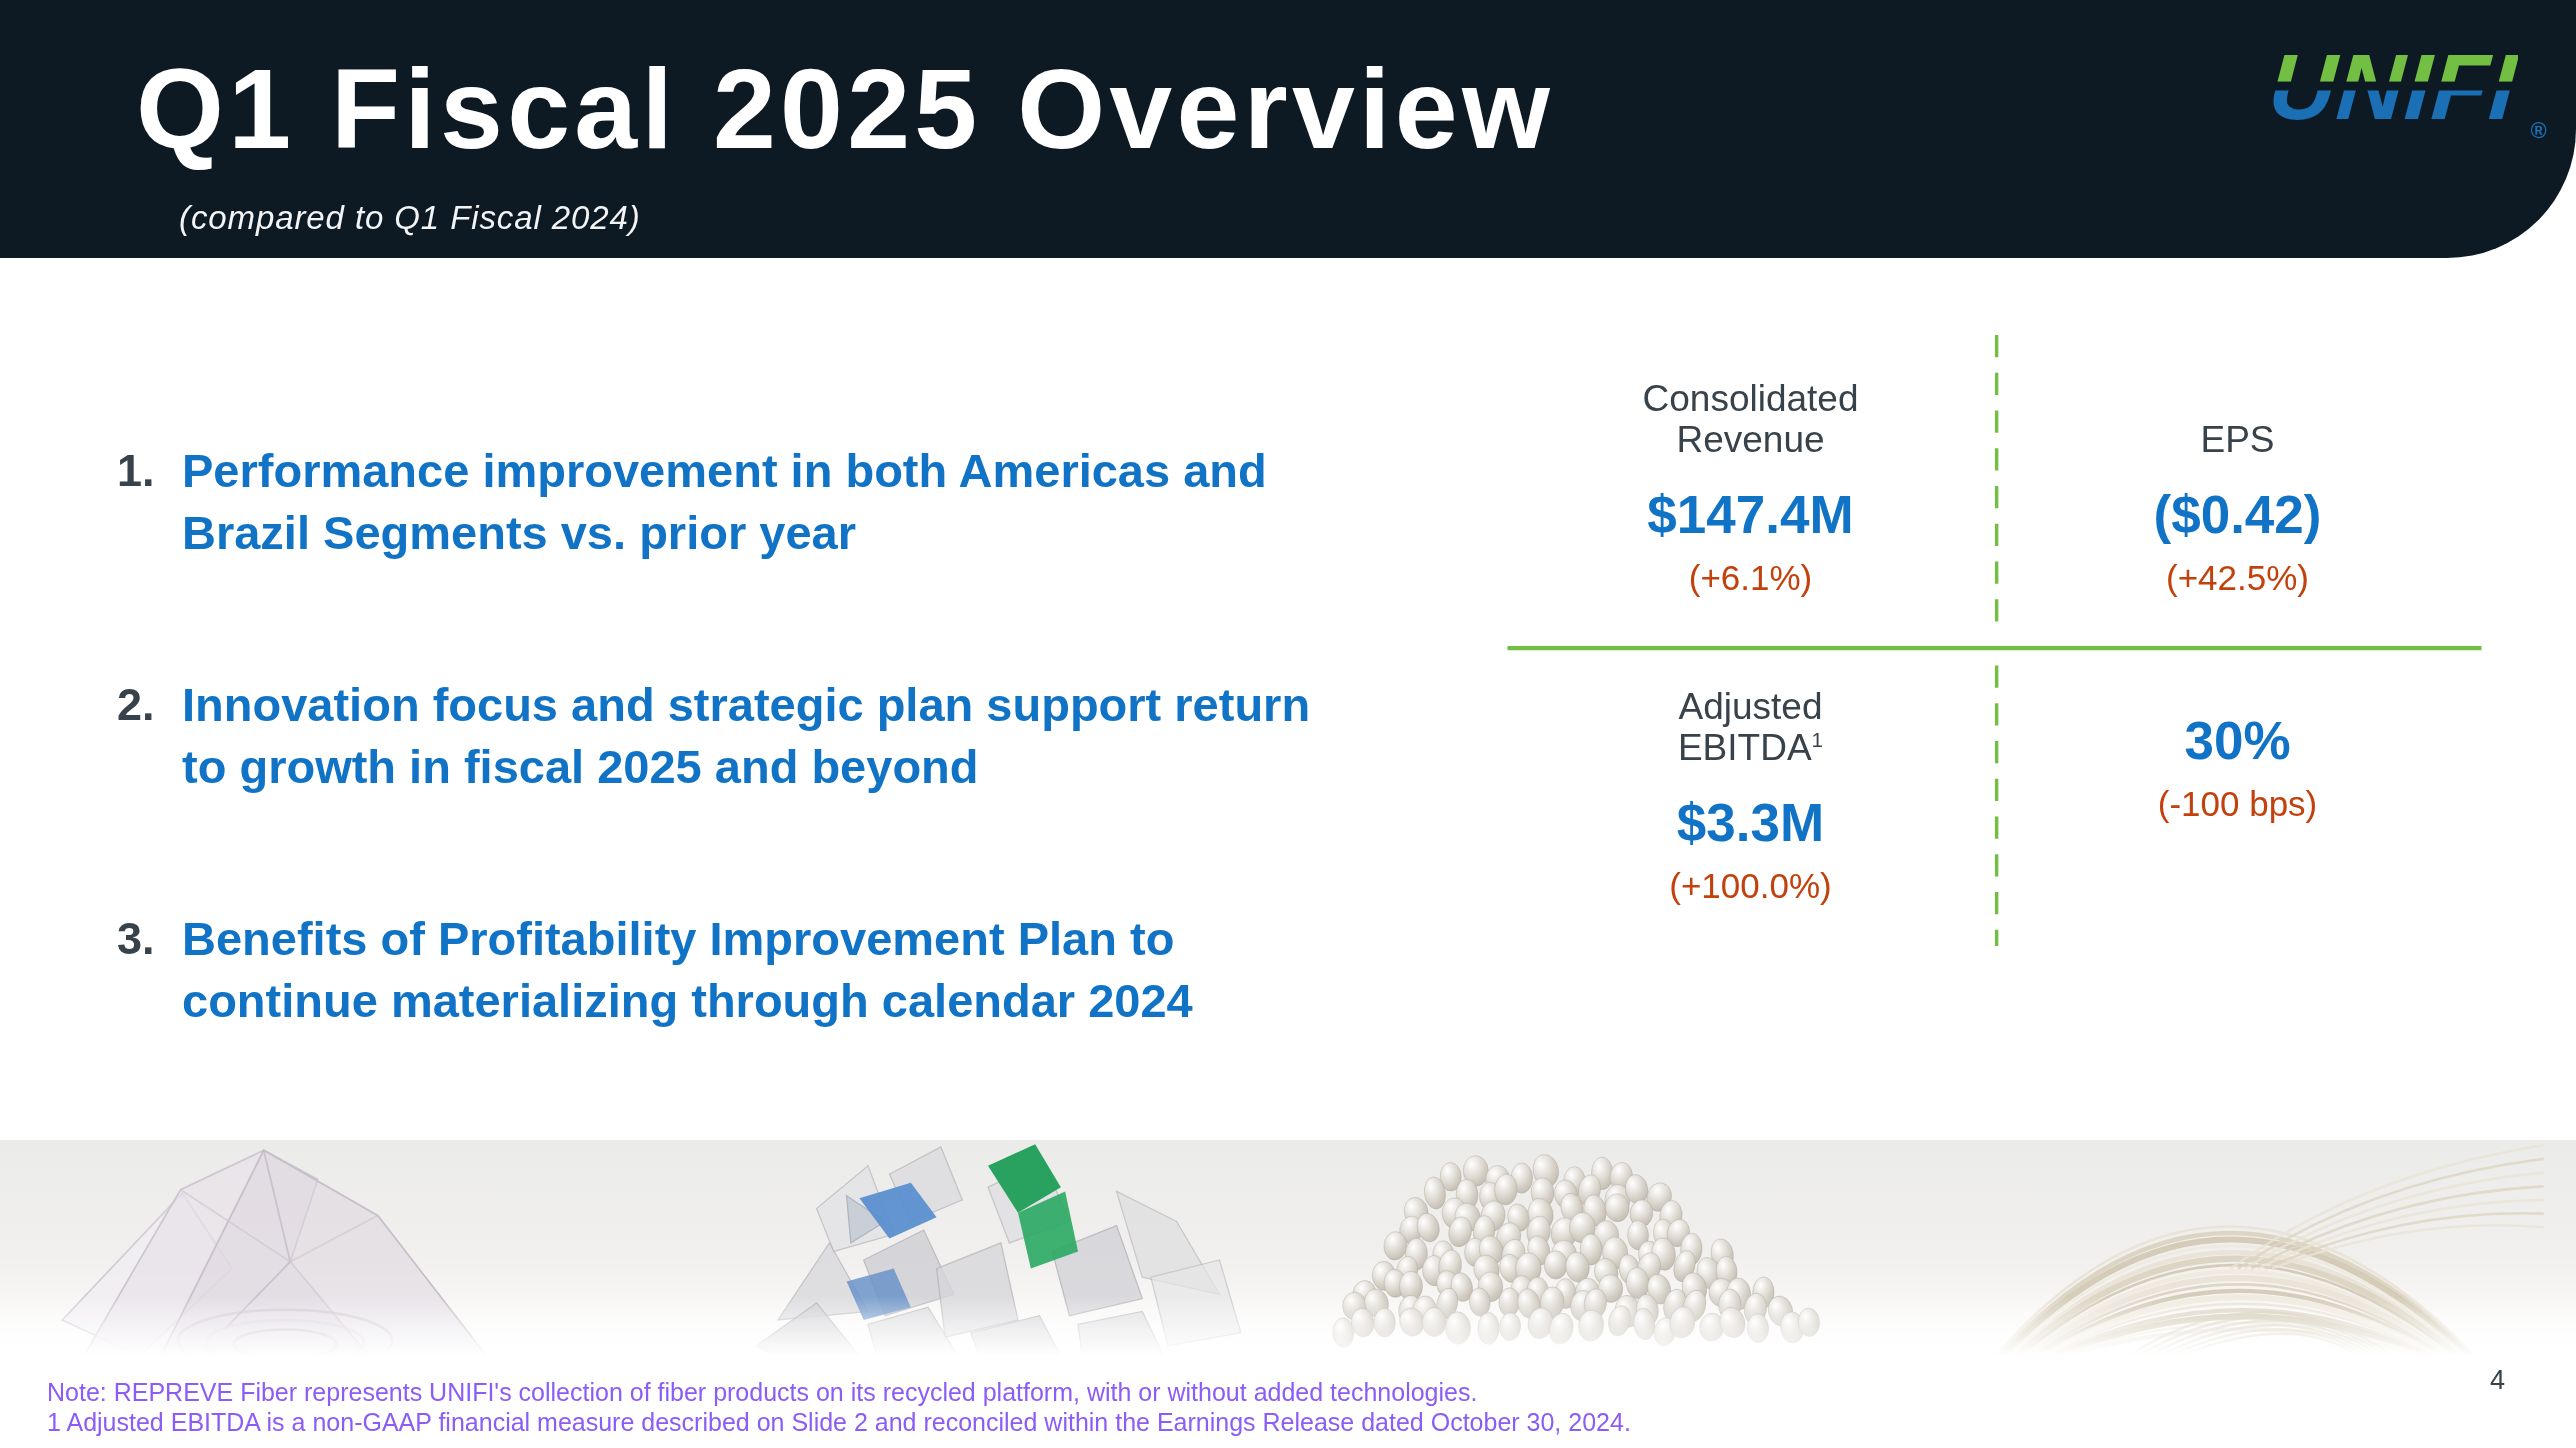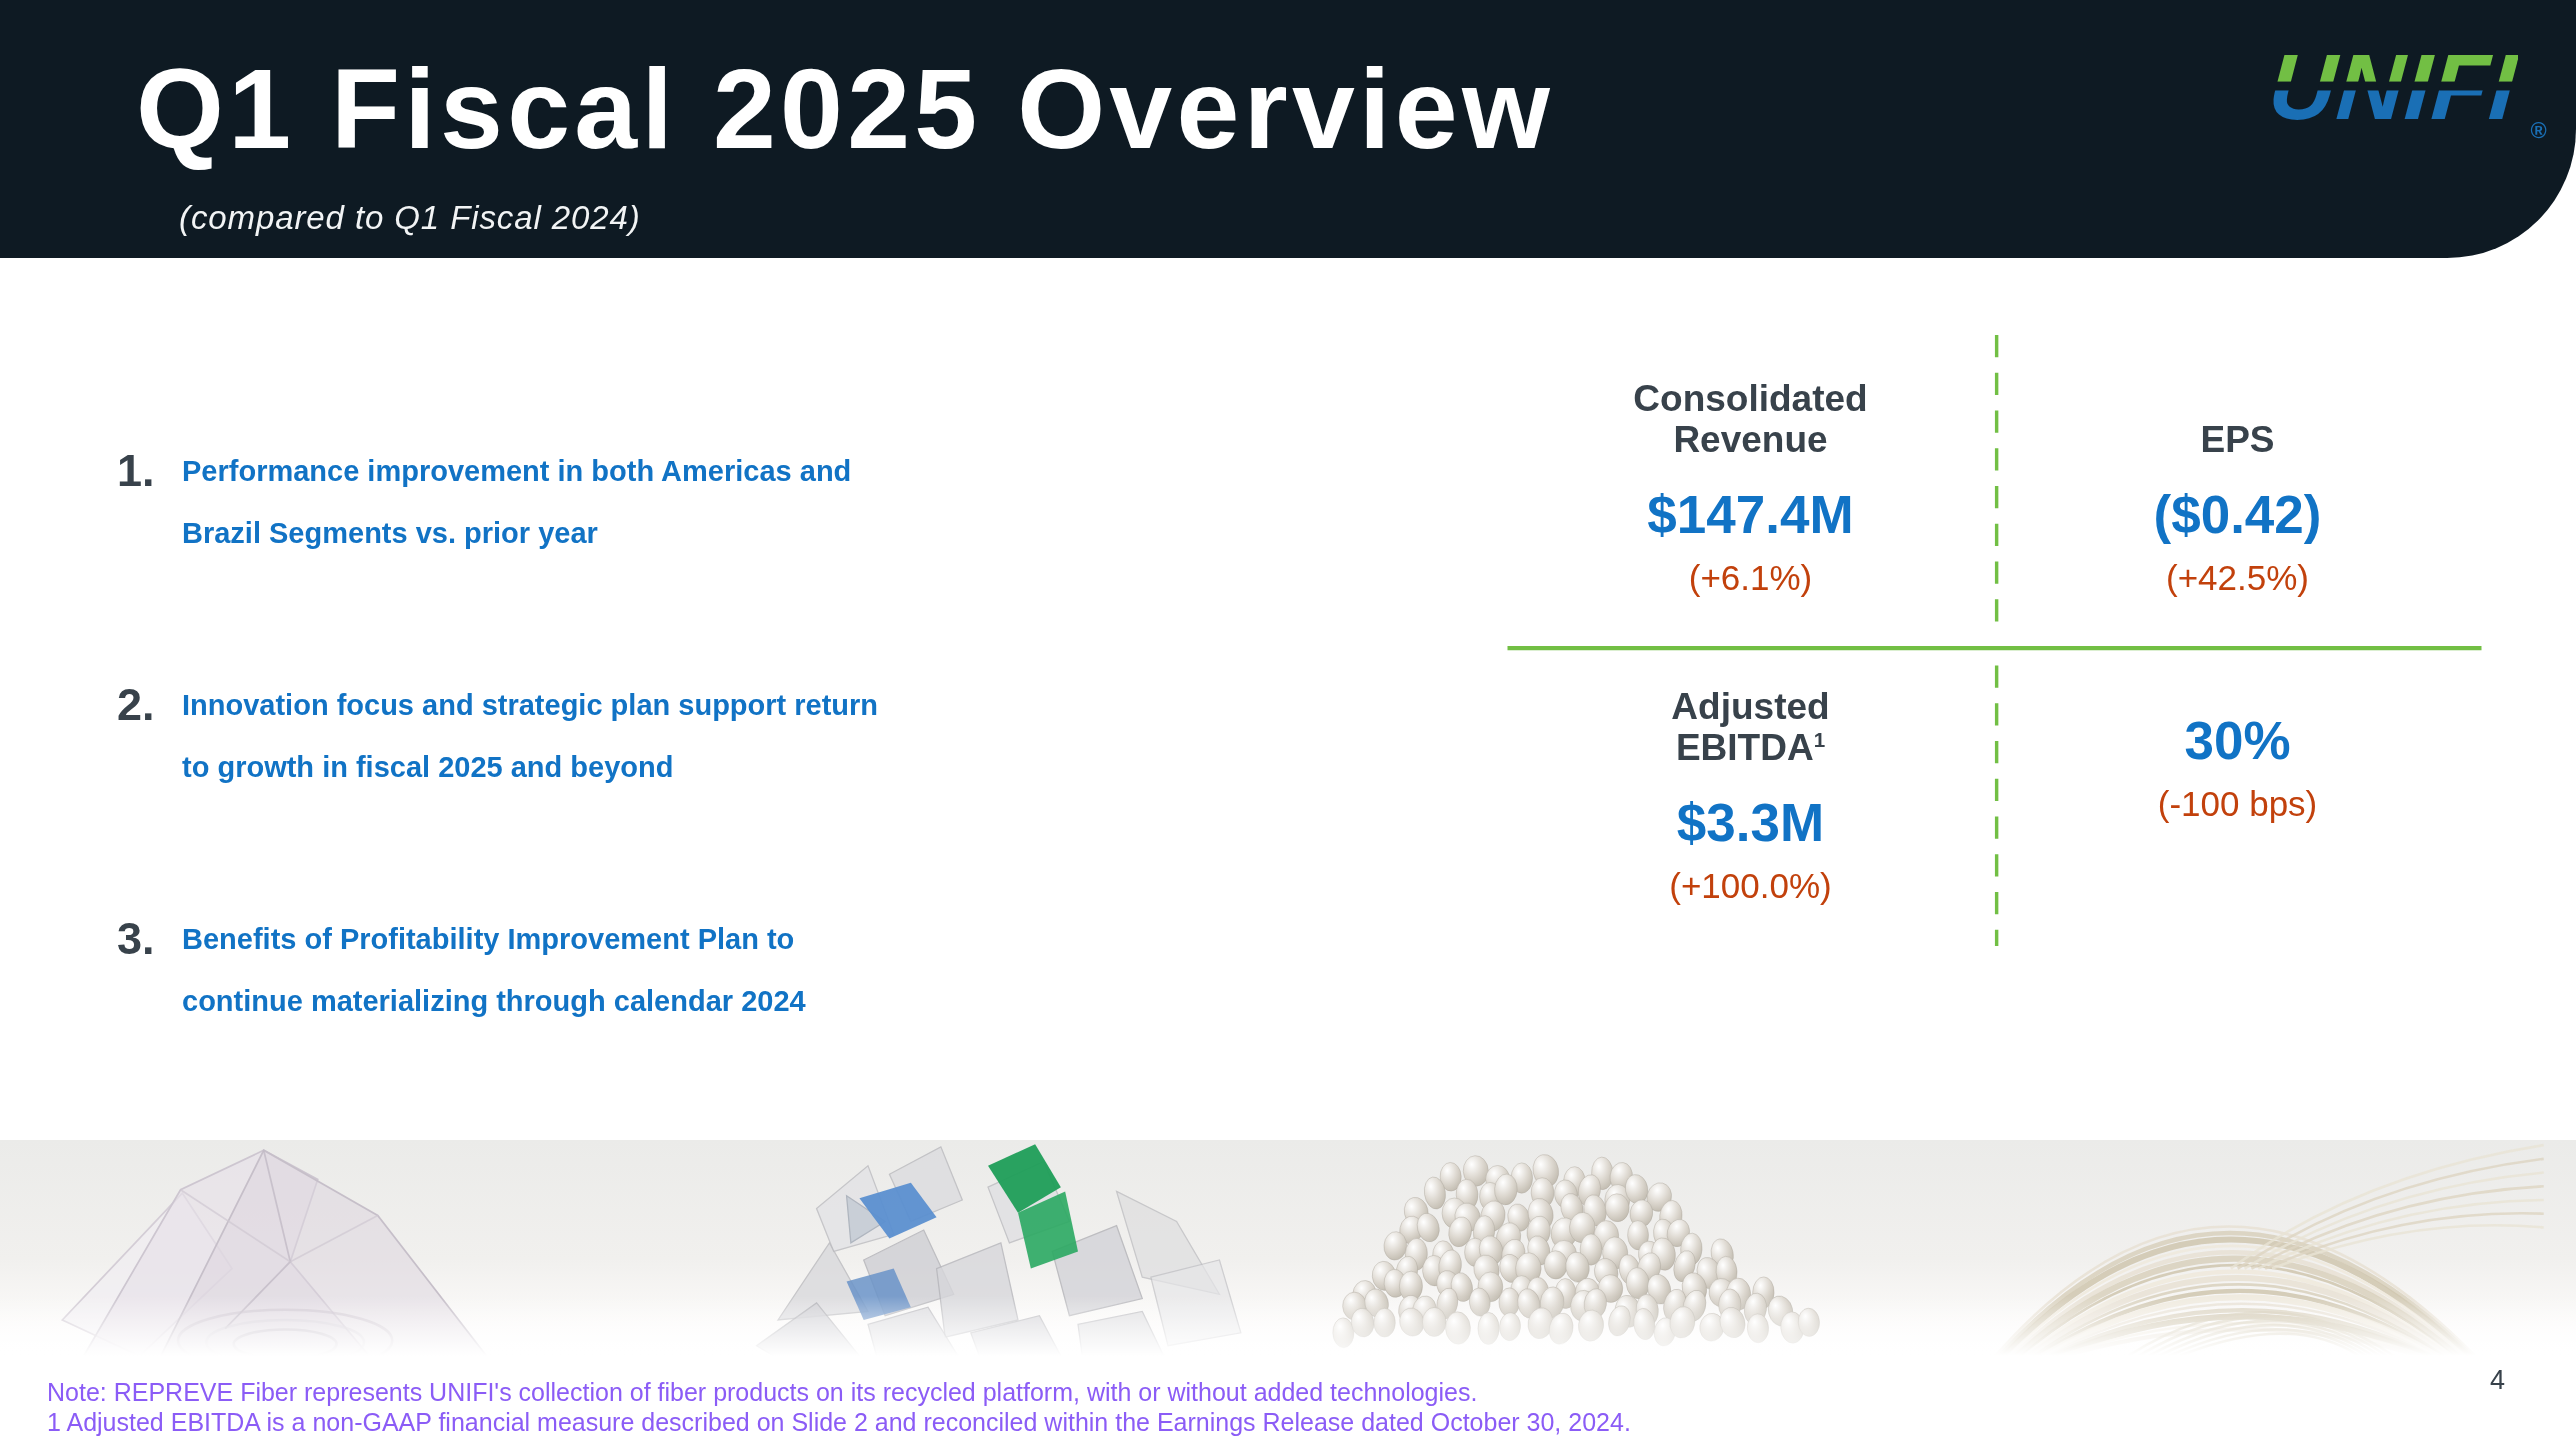--- a/index.html
+++ b/index.html
@@ -32,34 +32,34 @@
   .logo .rmark{
     position:absolute;right:5.2px;bottom:1.7px;font-size:22px;font-style:normal;color:#1a6fb5;font-weight:700;
   }
   
   .highlights{position:absolute;left:117px;top:440px;width:1340px;}
   .hl-item{display:flex;margin-bottom:110px;}
   .hl-num{
     flex:0 0 65px;font-size:45px;font-weight:700;color:#38424b;line-height:62px;
   }
   .hl-text{
-    font-size:29px;font-weight:700;color:#1173c5;line-height:62px;
+    font-size:47px;font-weight:700;color:#1173c5;line-height:62px;
   }
   
   .metrics{position:absolute;left:1507px;top:335px;width:975px;height:611px;}
   .m-lines{position:absolute;left:0;top:0;}
   .m-row{position:absolute;left:0;width:975px;display:flex;}
   .m-row.r1{top:0;height:313px;}
   .m-row.r2{top:315px;height:296px;}
   .m-cell{width:487px;display:flex;flex-direction:column;align-items:center;text-align:center;}
   .r1 .m-cell{padding-top:43px;}
   .r2 .m-cell{padding-top:36px;}
   .m-label{
     height:82px;display:flex;flex-direction:column;justify-content:flex-end;
-    font-size:37px;font-weight:700;color:#38424b;line-height:41px;
+    font-size:37px;font-weight:400;color:#38424b;line-height:41px;
   }
   .m-label sup{font-size:20.6px;vertical-align:13px;line-height:0;}
   .m-value{margin-top:26px;font-size:53px;font-weight:700;color:#1173c5;line-height:58px;}
   .m-change{margin-top:13.7px;font-size:35px;color:#c2410c;line-height:39px;}
   
   .photo-strip{
     position:absolute;left:0;top:1140px;width:2576px;height:216px;
     background:linear-gradient(180deg,#ebebe9 0%,#f1f0ee 55%,#fbfaf9 85%,#ffffff 100%);
   }
   .photo-strip svg{position:absolute;left:0;top:0;}

